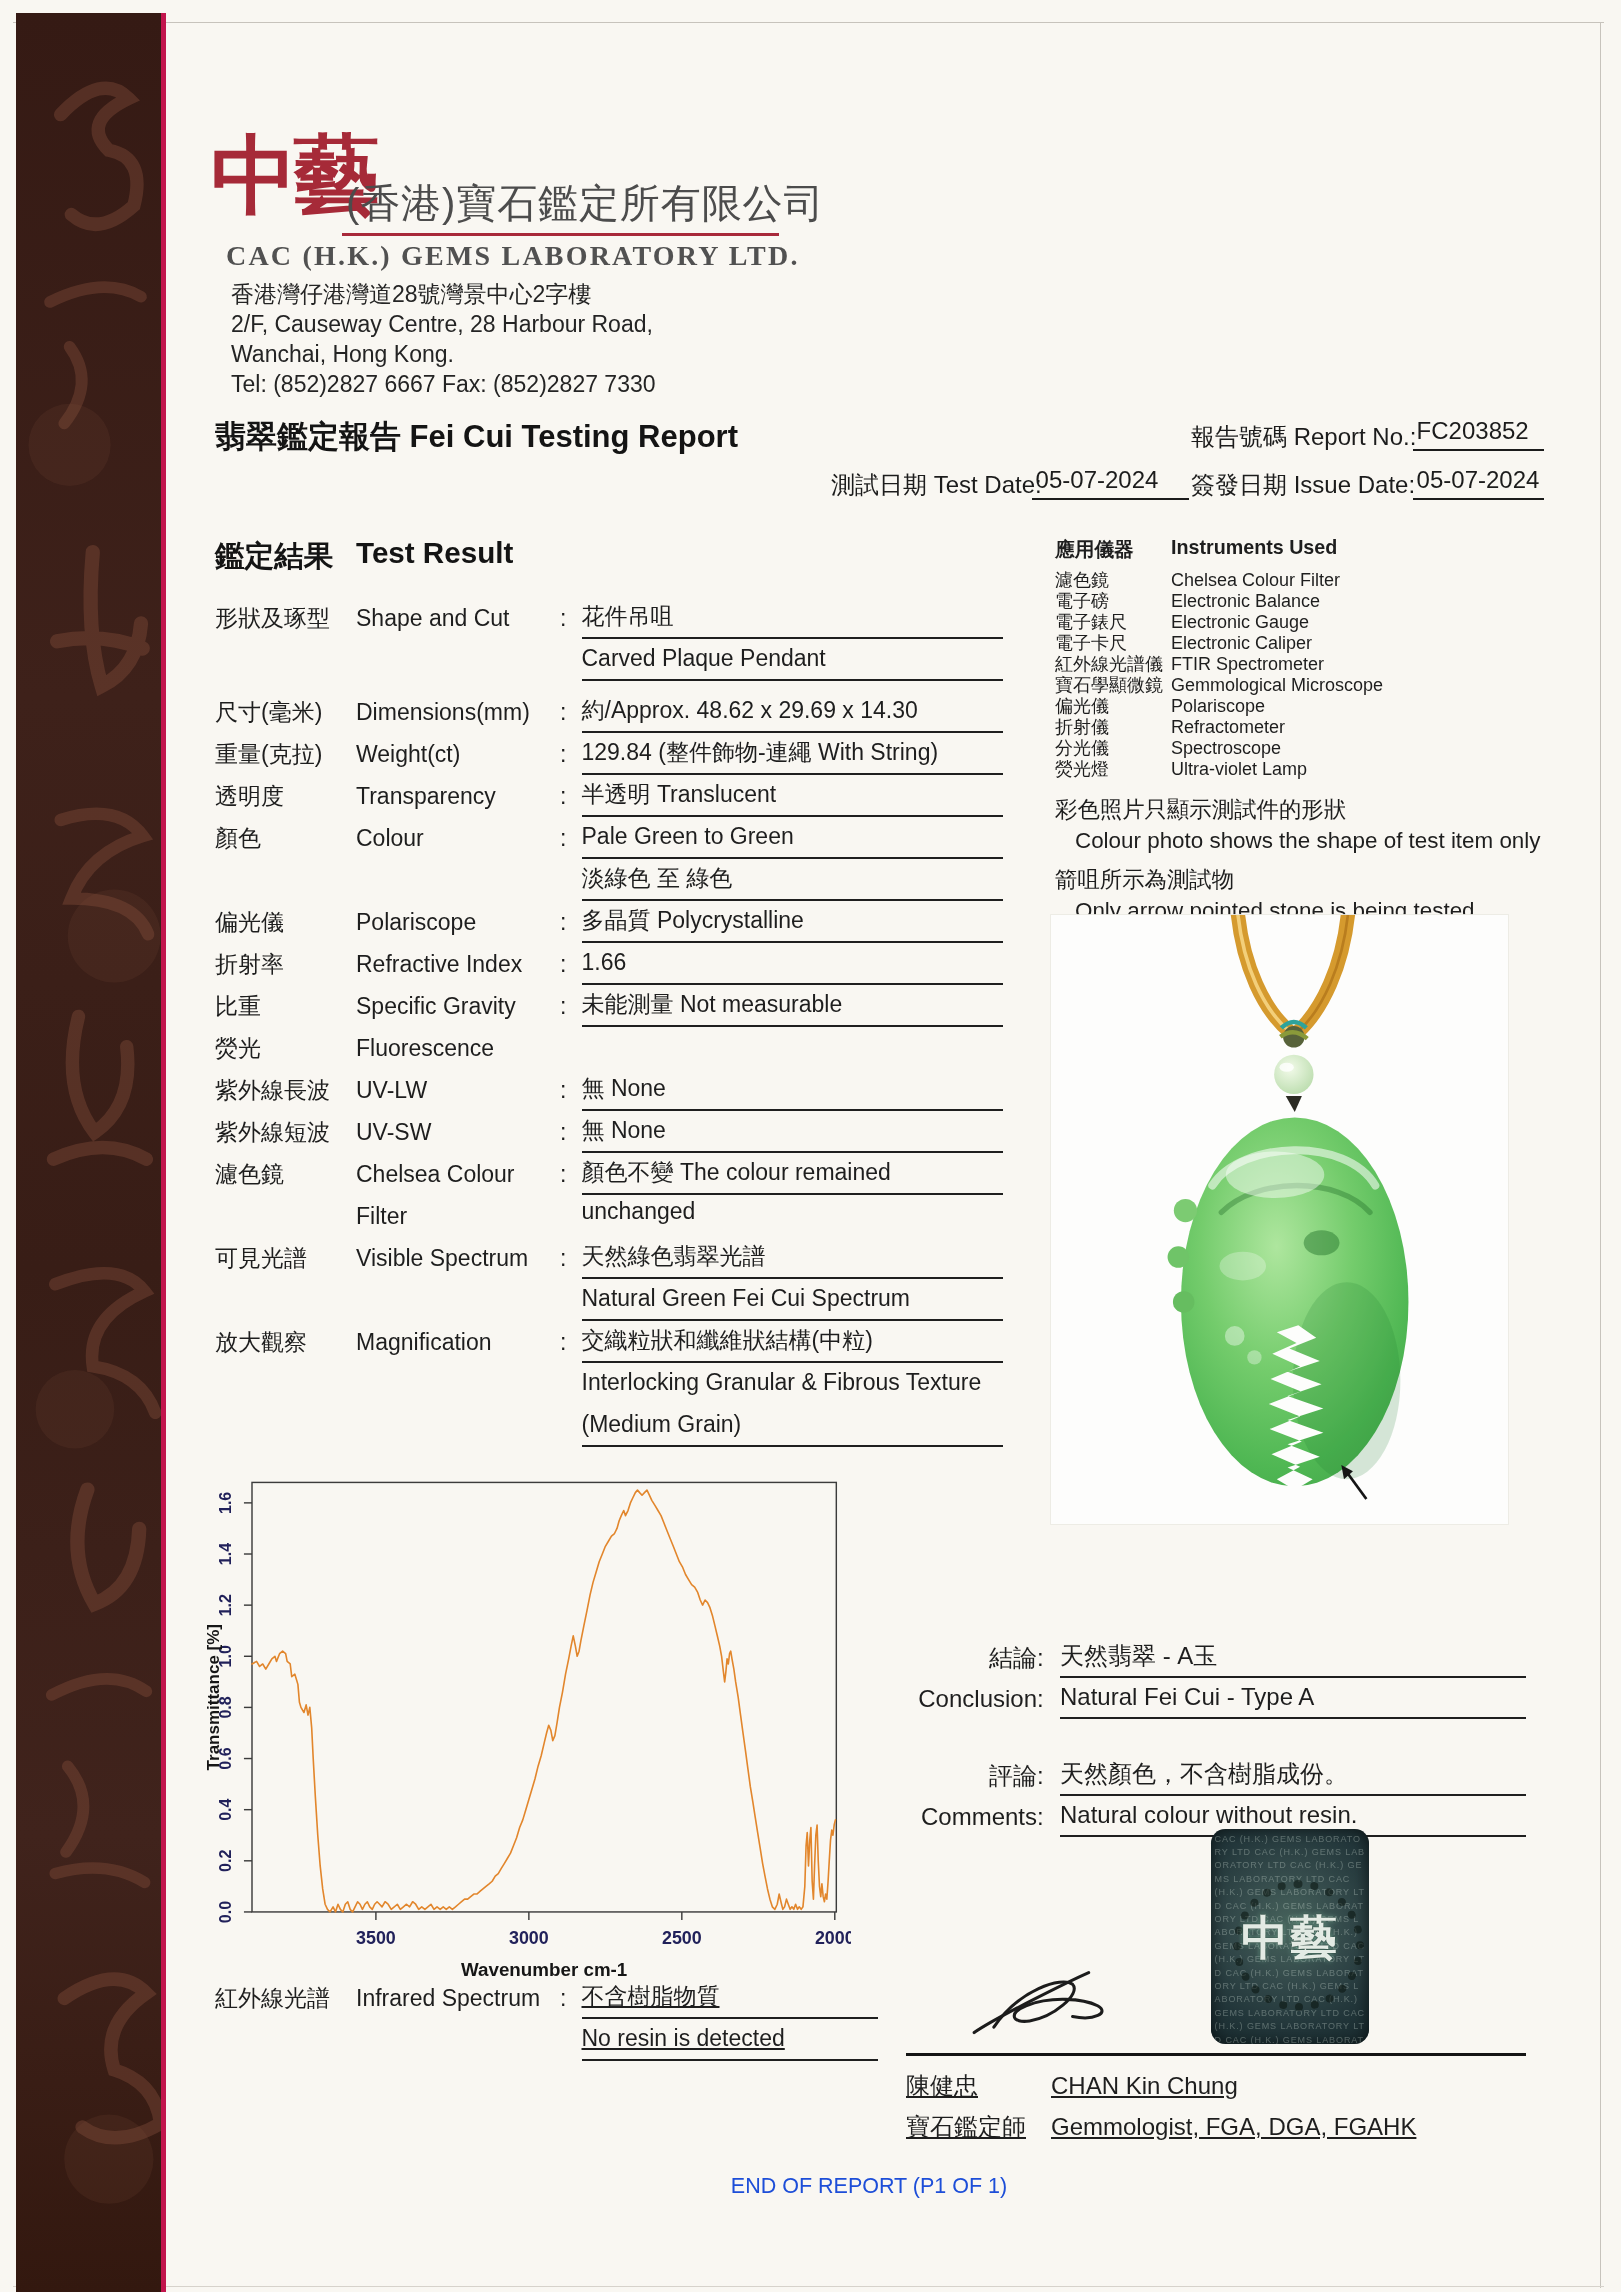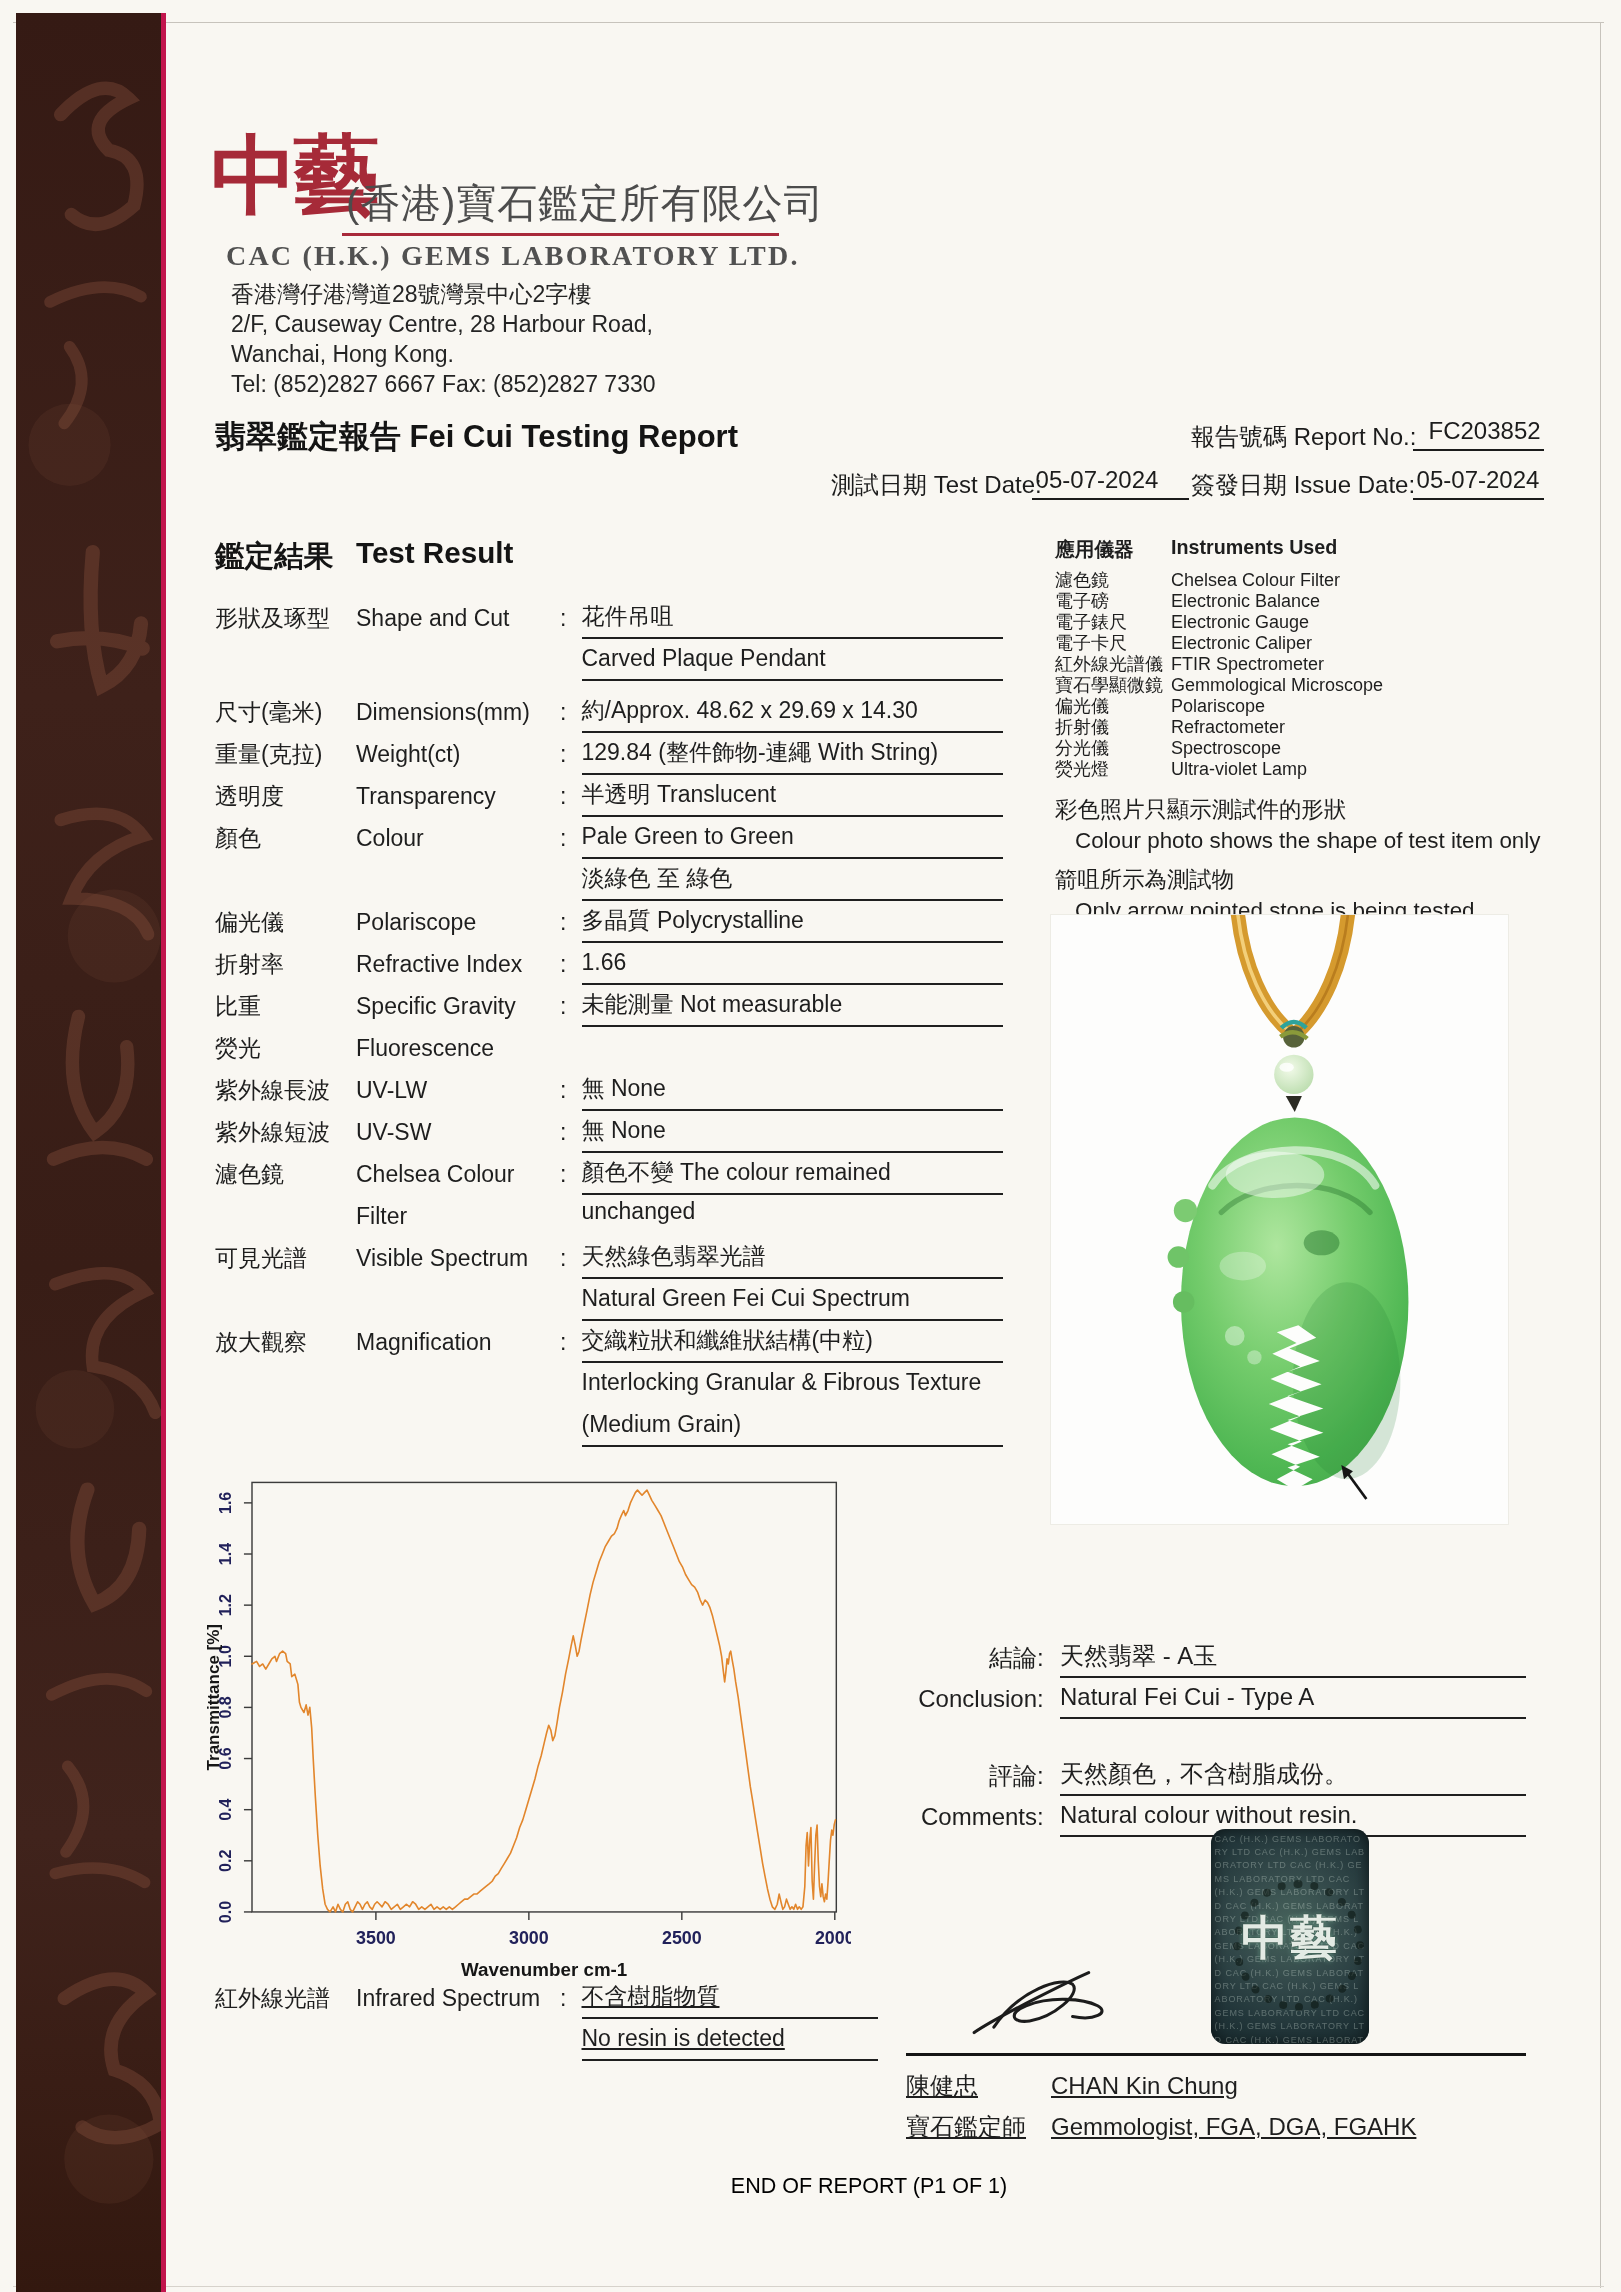--- a/index.html
+++ b/index.html
@@ -20,21 +20,21 @@
   .company-zh{left:346px;top:176px;font-size:40px;color:#4c4c4c;letter-spacing:0.9px;}
   .red-rule{left:342px;top:233px;width:437px;height:2.7px;background:#a8293a;}
   .company-en{left:226px;top:240px;font-family:"Liberation Serif","DejaVu Serif",serif;
               font-size:28px;font-weight:bold;color:#515151;letter-spacing:2.2px;}
   .address{left:231px;top:279px;font-size:23px;line-height:30px;color:#242424;}
   
   .report-title{left:215px;top:416px;font-size:31px;font-weight:bold;color:#141414;}
   .meta-label{font-size:24px;color:#1c1c1c;}
   .meta-value{font-size:24px;color:#1c1c1c;border-bottom:2.7px solid #1c1c1c;padding:0 3.6px 3.6px 3.6px;text-align:left;}
   .rn-label{left:1191px;top:421px;}
-  .rn-value{left:1413px;top:417px;width:124px;text-align:right;}
+  .rn-value{left:1413px;top:417px;width:124px;}
   .td-label{left:831px;top:469px;}
   .td-value{left:1032px;top:466px;width:150px;}
   .id-label{left:1191px;top:469px;}
   .id-value{left:1413px;top:466px;width:124px;}
   
   #test-result{left:215px;top:536px;width:788px;}
   .tr-heading{display:flex;font-size:29.6px;font-weight:bold;color:#141414;margin-bottom:19.7px;}
   .tr-heading .h-zh{width:141px;}
   .tr-row{display:flex;align-items:flex-start;}
   .c-zh{width:141px;font-size:23px;line-height:42px;flex:none;}
@@ -77,21 +77,21 @@
             font-size:47px;font-weight:bold;color:rgba(245,252,245,.92);
             text-shadow:0 0 1.8px #0c1c18, 0 0 5.4px rgba(180,255,220,.5);letter-spacing:1.8px;}
   .sig-line{left:906px;top:2053px;width:620px;height:2.7px;background:#151515;}
   #signatory{left:906px;top:2065px;width:620px;}
   .sgn-row{display:flex;font-size:24px;line-height:41px;text-decoration:underline;}
   .sgn-row .sz{width:145px;flex:none;}
   
   #infrared{left:215px;top:1977px;width:663px;}
   #infrared .c-vals{max-width:296px;text-decoration:underline;}
   
-  #footer{left:215px;top:2174px;width:1308px;text-align:center;font-size:21.5px;color:#000000;}
+  #footer{left:215px;top:2174px;width:1308px;text-align:center;font-size:21.5px;color:#1d4ed8;}
 </style>
 </head>
 <body>
 
 <div id="page">
 
   <div class="abs scan-top"></div>
   <div class="abs scan-right"></div>
   <div class="abs scan-bottom"></div>
 

